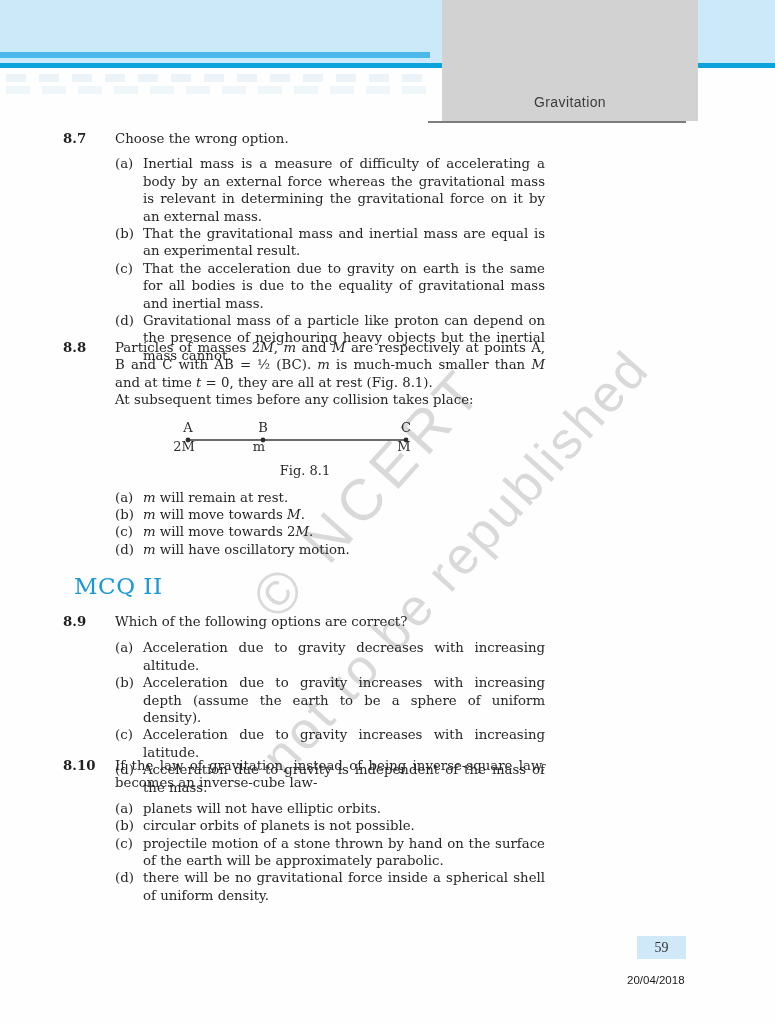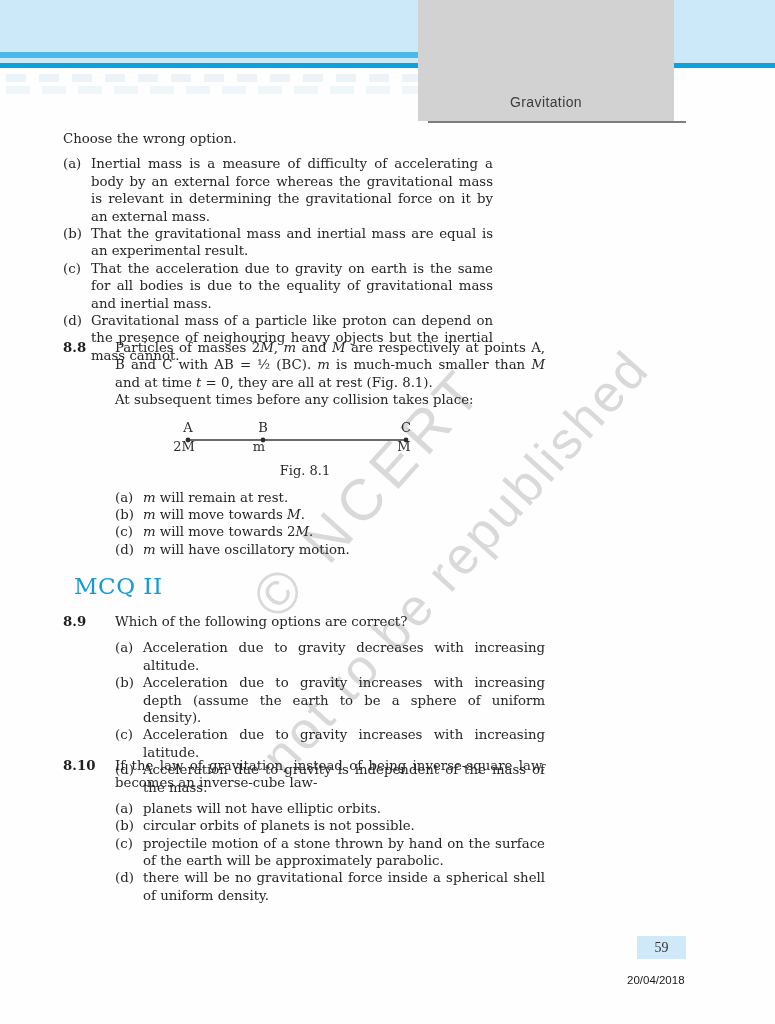--- a/index.html
+++ b/index.html
@@ -12,21 +12,21 @@
 
   
   .band-pale   { position:absolute; top:0; left:0; width:775px; height:63px; background:#cbe9f8; }
   .stripe-mid  { position:absolute; top:52px; left:0; width:430px; height:6px; background:#4ab9e9; }
   .stripe-dark { position:absolute; top:63px; left:0; width:775px; height:5px; background:#0ea2dd; }
   .bleed-row   { position:absolute; left:6px; width:420px; height:8px; opacity:.55;
                  background:repeating-linear-gradient(90deg,#dcebf4 0 20px, transparent 20px 33px); }
   .bleed-row.r1 { top:74px; }
   .bleed-row.r2 { top:86px; background:repeating-linear-gradient(90deg,#e3f0f7 0 24px, transparent 24px 36px); }
   .chapter-tab {
-    position:absolute; left:418px; top:0; width:256px; height:121px;
+    position:absolute; left:442px; top:0; width:256px; height:121px;
     background:#d2d2d2; display:flex; align-items:flex-end; justify-content:center;
     padding-bottom:11px;
   }
   .chapter-tab span {
     font-family:"Liberation Sans", sans-serif; font-size:14px; color:#3c3c3c; letter-spacing:.4px;
   }
   .tab-underline { position:absolute; left:428px; top:121px; width:258px; height:2px; background:#7e7e7e; }
 
   
   .wm {
@@ -84,20 +84,21 @@
   <div class="bleed-row r2"></div>
   <div class="chapter-tab">
     <span>Gravitation</span>
   </div>
   <div class="tab-underline"></div>
 
   <span class="wm wm1">© NCERT</span>
   <span class="wm wm2">not to be republished</span>
 
   <section class="q" style="top:130px;">
+    <div class="qnum">8.7</div>
     <div class="qbody">
       <p class="qtext">Choose the wrong option.</p>
       <div class="opts">
         <div class="opt">
           <span class="marker">(a)</span>
           <span class="otext">Inertial mass is a measure of difficulty of accelerating a body by an external force whereas the gravitational mass is relevant in determining the gravitational force on it by an external mass.</span>
         </div>
         <div class="opt">
           <span class="marker">(b)</span>
           <span class="otext">That the gravitational mass and inertial mass are equal is an experimental result.</span>

